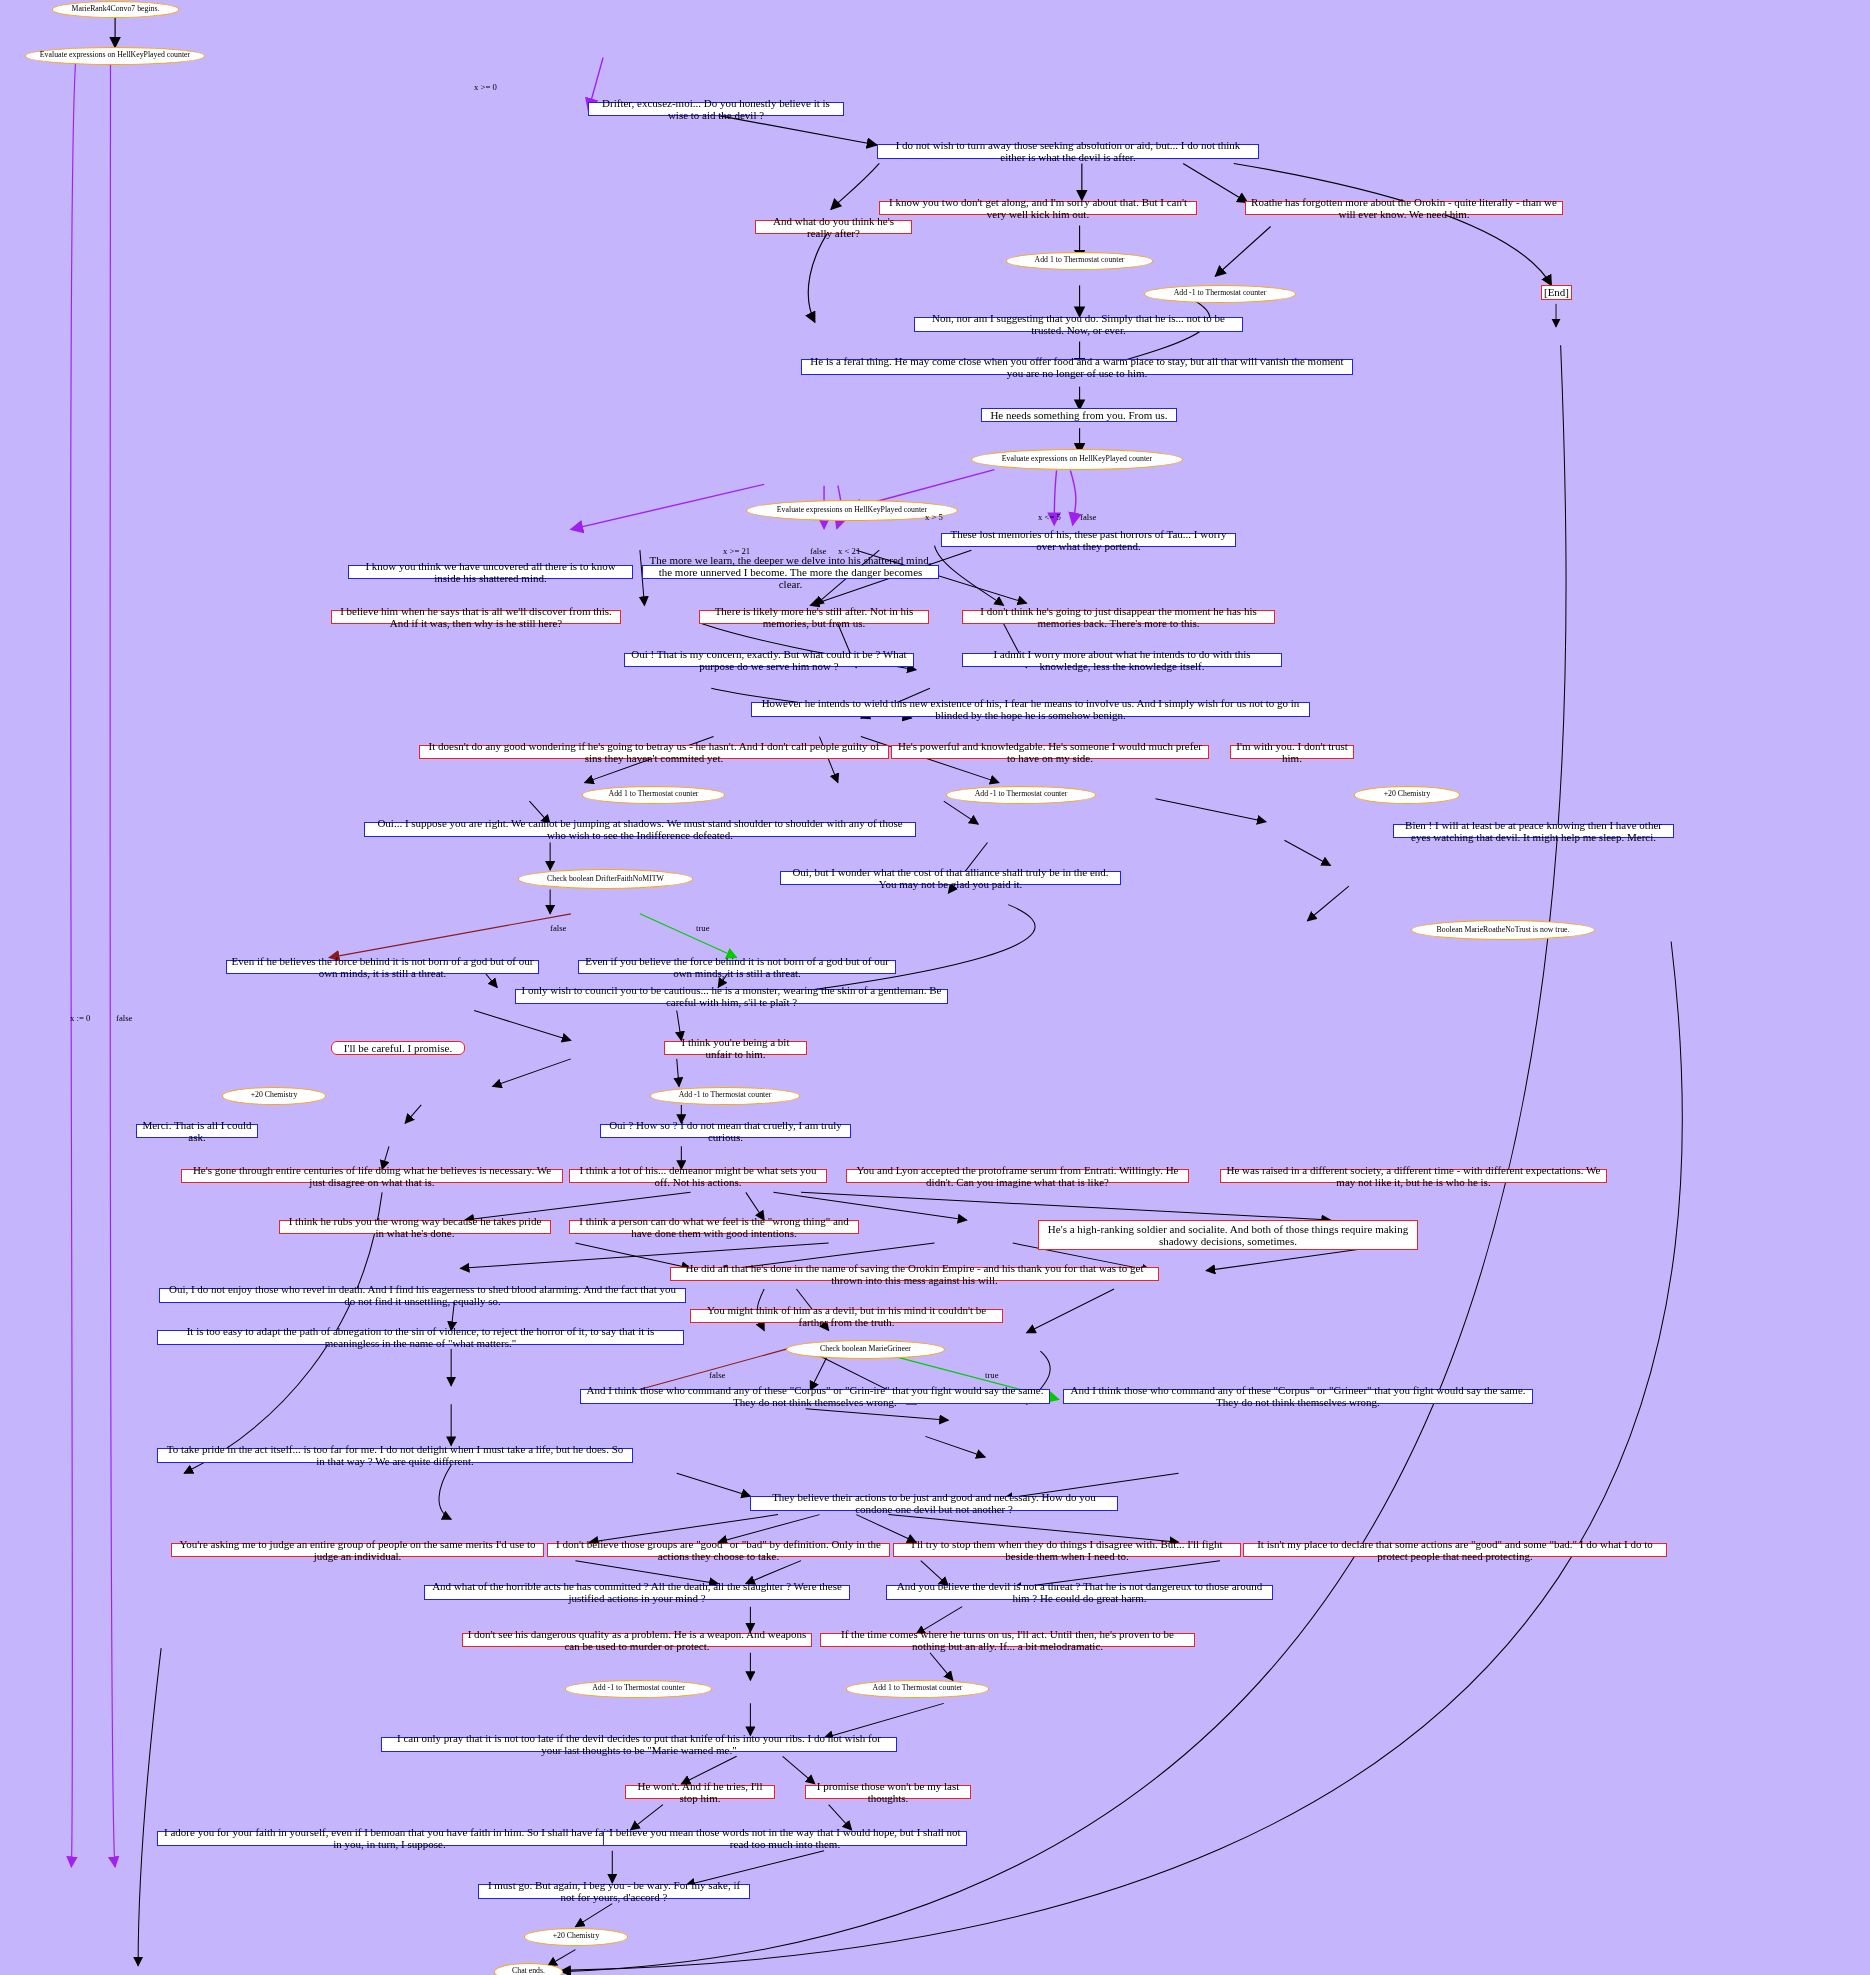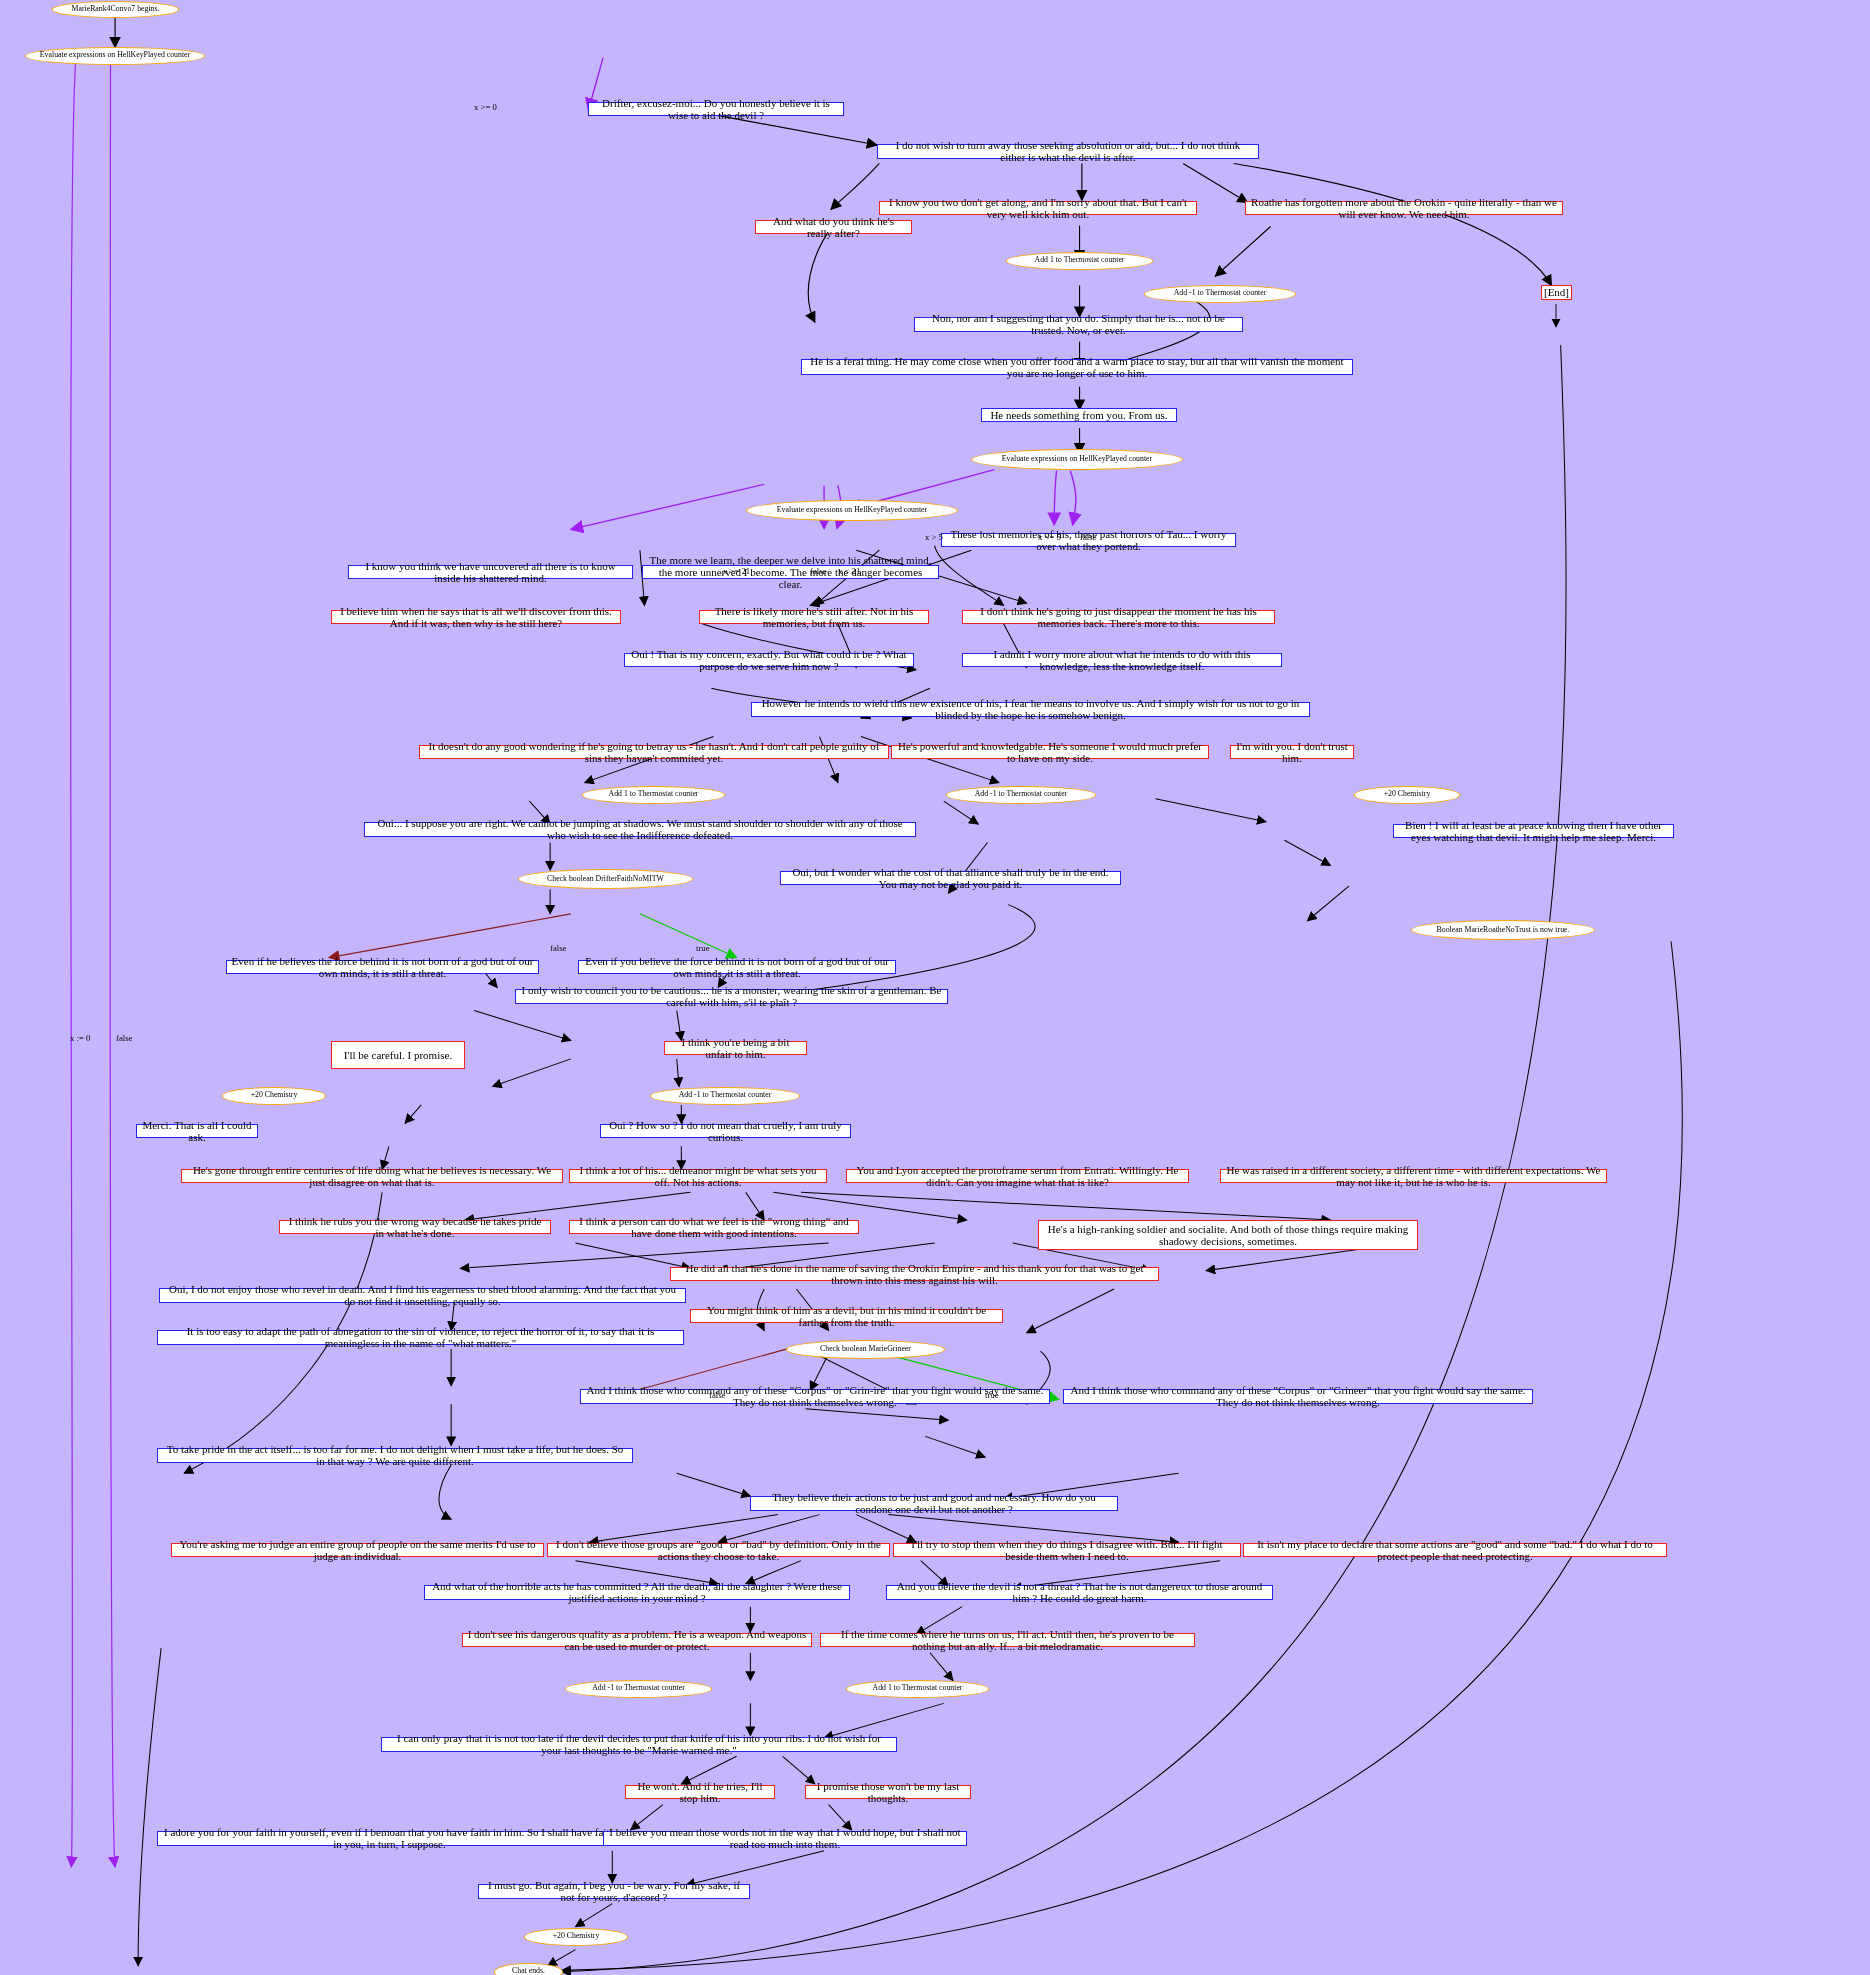--- a/index.html
+++ b/index.html
@@ -5,21 +5,21 @@
   html,body{margin:0;padding:0;background:#ffffff;}
   #canvas{position:relative;width:1870px;height:1975px;background:#c4b5fd;
           font-family:"Liberation Serif", serif;}
   .node{position:absolute;box-sizing:border-box;display:flex;align-items:center;
         justify-content:center;text-align:center;line-height:1.1;}
   .nbox{border:1.4px solid #2222ee;color:#000;font-size:11px;padding:1.8px 4.6px;background:#fff;}
   .nbox.red{border-color:#ee2222;}
   .nell{border:1.4px solid #ffa500;border-radius:50%;color:#000;font-size:7.8px;background:#fff;}
   svg#edges{position:absolute;left:0;top:0;width:1870px;height:1975px;overflow:visible;}
   .elabel{position:absolute;font-size:8.7px;color:#000;white-space:nowrap;
-          font-family:"Liberation Serif", serif;margin-top:20px;}
+          font-family:"Liberation Serif", serif;}
 </style>
 </head>
 <body>
 
 <div id="canvas">
 
   <svg id="edges" viewBox="0 0 4062 4290" width="1870" height="1975">
     <defs>
       <marker id="ah" markerWidth="11" markerHeight="11" refX="9" refY="5" orient="auto">
         <path d="M0,0 L10,5 L0,10 z" fill="#000"></path>
@@ -302,21 +302,21 @@
     </div>
 
   <div class="node nbox" style="left:578px;top:960px;width:318px;height:14px;">
       <span>Even if you believe the force behind it is not born of a god but of our own minds, it is still a threat.</span>
     </div>
 
   <div class="node nbox" style="left:515px;top:989px;width:433px;height:14.7px;">
       <span>I only wish to council you to be cautious... he is a monster, wearing the skin of a gentleman. Be careful with him, s'il te plaît ?</span>
     </div>
 
-  <div class="node nbox red" style="left:331px;top:1041px;width:134px;height:28px;">
+  <div class="node nbox red" style="left:331px;top:1041px;width:134px;height:14px;border-radius:6px;">
       <span>I'll be careful. I promise.</span>
     </div>
 
   <div class="node nbox red" style="left:664px;top:1041px;width:143px;height:14px;">
       <span>I think you're being a bit unfair to him.</span>
     </div>
 
   <div class="node nell" style="left:222px;top:1087px;width:104px;height:17.5px;">
       <span>+20 Chemistry</span>
     </div>

